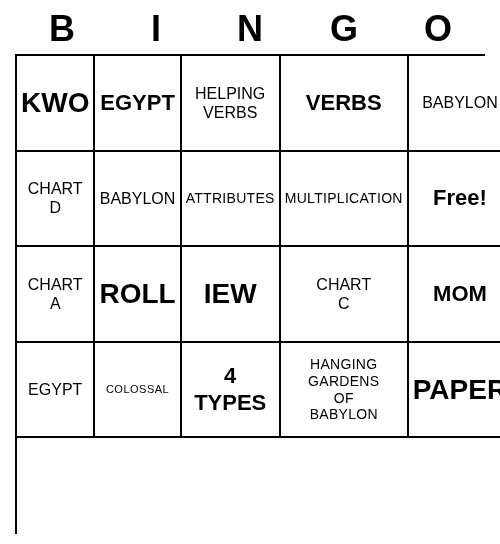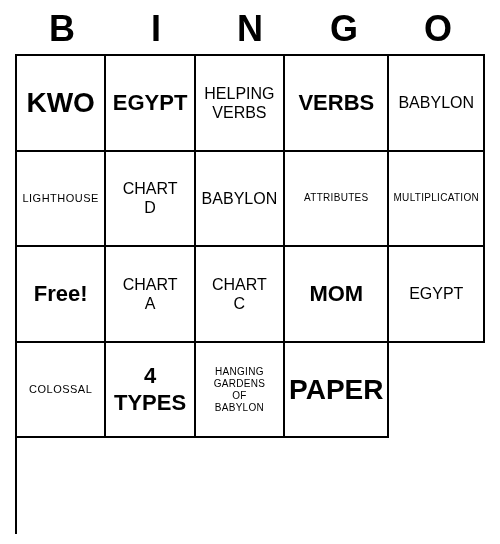--- a/index.html
+++ b/index.html
@@ -67,21 +67,21 @@
       font-size: 16px;
       font-weight: normal;
     }
     .size-sm {
       font-size: 11px;
       font-weight: normal;
       text-transform: uppercase;
       letter-spacing: 0.5px;
     }
     .size-xs {
-      font-size: 10px;
+      font-size: 14px;
       font-weight: normal;
       text-transform: uppercase;
       letter-spacing: 0.3px;
     }
     .free-cell {
       font-size: 22px;
       font-weight: bold;
     }
   </style>
 </head>
@@ -105,39 +105,42 @@
     <div class="bingo-cell">
       <span class="cell-text size-md">HELPING<br>VERBS</span>
     </div>
     <div class="bingo-cell">
       <span class="cell-text size-lg">VERBS</span>
     </div>
     <div class="bingo-cell">
       <span class="cell-text size-md">BABYLON</span>
     </div>
     <div class="bingo-cell">
-      <span class="cell-text size-sm">LIGHTHOUSE</span>
-    </div>
-    <div class="bingo-cell">
       <span class="cell-text size-md">CHART<br>D</span>
     </div>
     <div class="bingo-cell">
       <span class="cell-text size-md">BABYLON</span>
     </div>
     <div class="bingo-cell">
       <span class="cell-text size-xs">ATTRIBUTES</span>
     </div>
     <div class="bingo-cell">
       <span class="cell-text size-xs">MULTIPLICATION</span>
     </div>
     <div class="bingo-cell">
       <span class="cell-text free-cell">Free!</span>
     </div>
     <div class="bingo-cell">
       <span class="cell-text size-md">CHART<br>A</span>
+    </div>
+    <div class="bingo-cell">
+      <span class="cell-text size-xl">ROLL</span>
+    </div>
+    <div class="bingo-cell">
+      <span class="cell-text size-xl">IEW</span>
     </div>
     <div class="bingo-cell">
       <span class="cell-text size-md">CHART<br>C</span>
     </div>
     <div class="bingo-cell">
       <span class="cell-text size-lg">MOM</span>
     </div>
     <div class="bingo-cell">
       <span class="cell-text size-md">EGYPT</span>
     </div>

